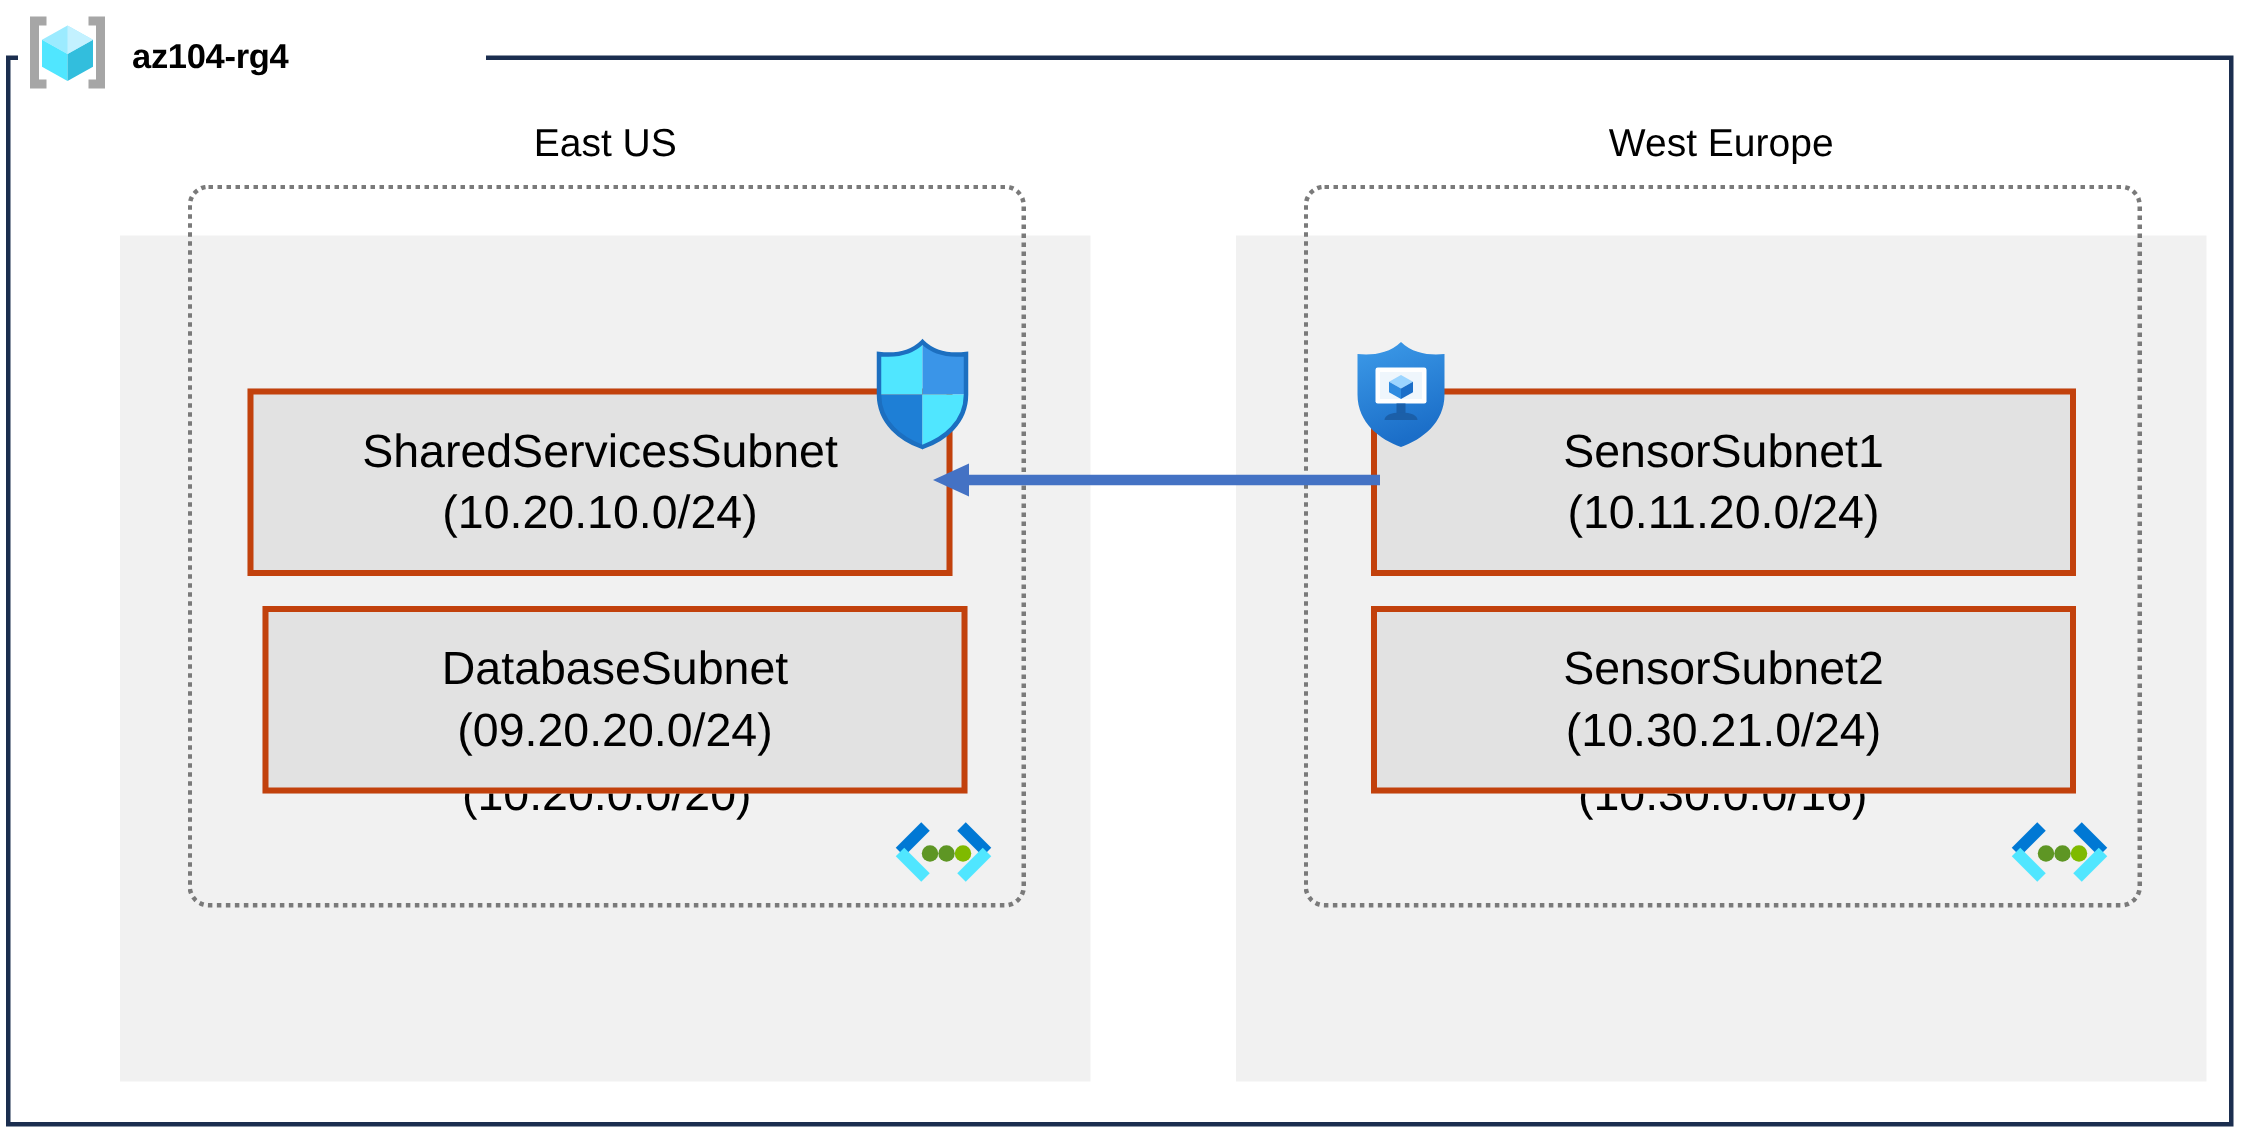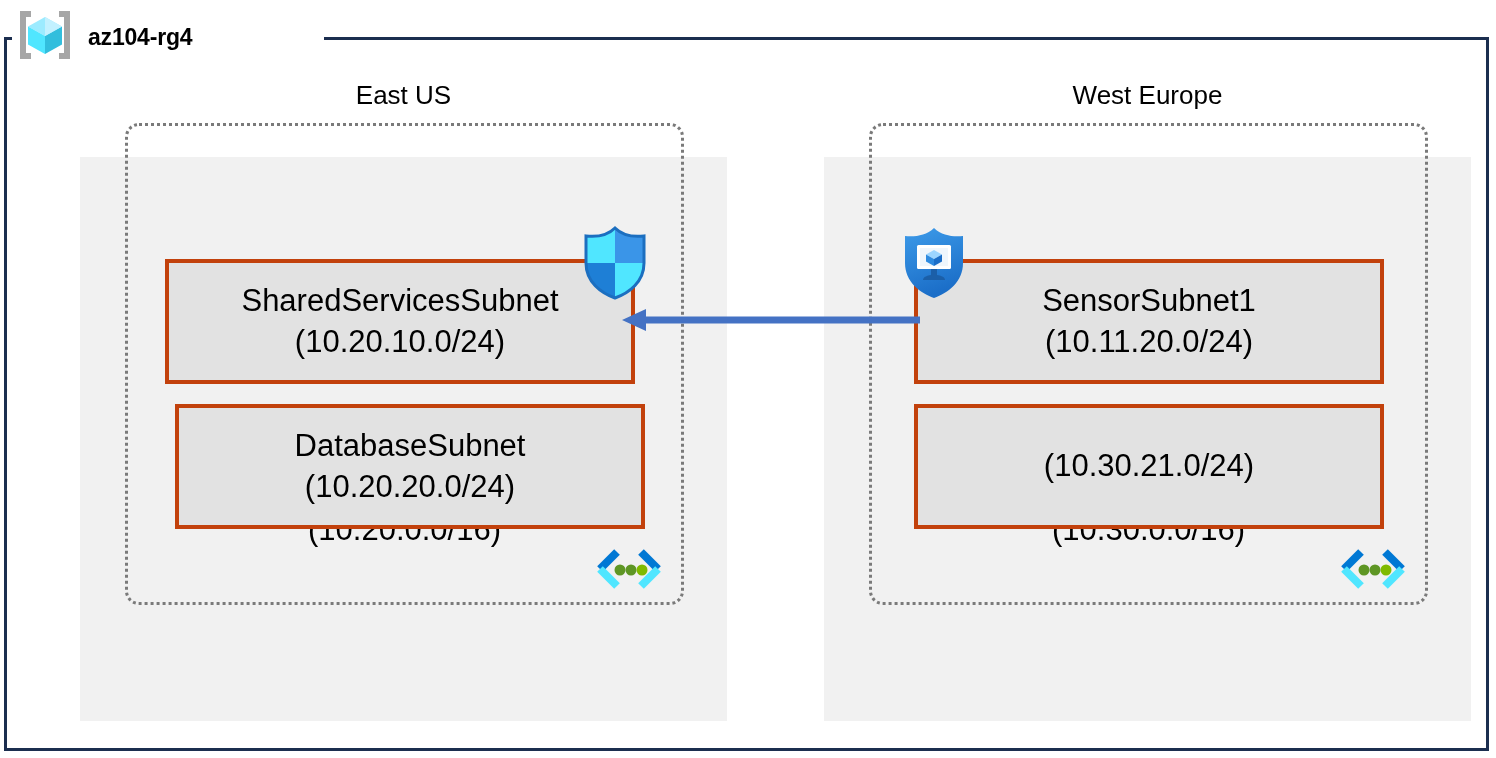--- a/index.html
+++ b/index.html
@@ -177,21 +177,21 @@
 </div>
 
 <div class="region" id="region-eastus">
   <div class="region-label">East US</div>
   <div class="region-box"></div>
 </div>
 
 <div class="vnet" id="vnet-core">
   <div class="vnet-caption">
     <span>CoreServicesVnet</span>
-    <span class="cidr">(10.20.0.0/16)</span>
+    <span class="cidr">(10.20.0.0/20)</span>
   </div>
   <span class="vnet-icon">
     <svg width="72" height="46" viewBox="0 0 72 46" aria-hidden="true">
       <g stroke-linecap="butt">
         <line x1="24" y1="6" x2="7" y2="23" stroke="#0078D4" stroke-width="8"></line>
         <line x1="7" y1="23" x2="24" y2="40" stroke="#50E6FF" stroke-width="8"></line>
         <line x1="48" y1="6" x2="65" y2="23" stroke="#0078D4" stroke-width="8"></line>
         <line x1="65" y1="23" x2="48" y2="40" stroke="#50E6FF" stroke-width="8"></line>
       </g>
       <circle cx="27" cy="24" r="5.5" fill="#5E9624"></circle>
@@ -201,21 +201,21 @@
   </span>
 </div>
 
 <div class="subnet" id="subnet-shared">
   <span>SharedServicesSubnet</span>
   <span>(10.20.10.0/24)</span>
 </div>
 
 <div class="subnet" id="subnet-db">
   <span>DatabaseSubnet</span>
-  <span>(10.20.20.0/24)</span>
+  <span>(09.20.20.0/24)</span>
 </div>
 
 <span class="shield-badge" id="shield-shared">
   <svg width="68" height="76" viewBox="0 0 68 76" aria-hidden="true">
     <defs>
       <clipPath id="shieldClipA">
         <path d="M34 3 C26 11 14 12 5 11 L5 38 C5 57 20 68 34 73 C48 68 63 57 63 38 L63 11 C54 12 42 11 34 3 Z"></path>
       </clipPath>
     </defs>
     <g clip-path="url(#shieldClipA)">
@@ -252,20 +252,21 @@
     </svg>
   </span>
 </div>
 
 <div class="subnet" id="subnet-s1">
   <span>SensorSubnet1</span>
   <span>(10.11.20.0/24)</span>
 </div>
 
 <div class="subnet" id="subnet-s2">
+  <span>SensorSubnet2</span>
   <span>(10.30.21.0/24)</span>
 </div>
 
 <span class="shield-badge" id="shield-sensor">
   <svg width="68" height="76" viewBox="0 0 68 76" aria-hidden="true">
     <defs>
       <linearGradient id="dfcGrad" x1="0" y1="0" x2="0.3" y2="1">
         <stop offset="0" stop-color="#3D9BE9"></stop>
         <stop offset="1" stop-color="#1B6EC8"></stop>
       </linearGradient>

